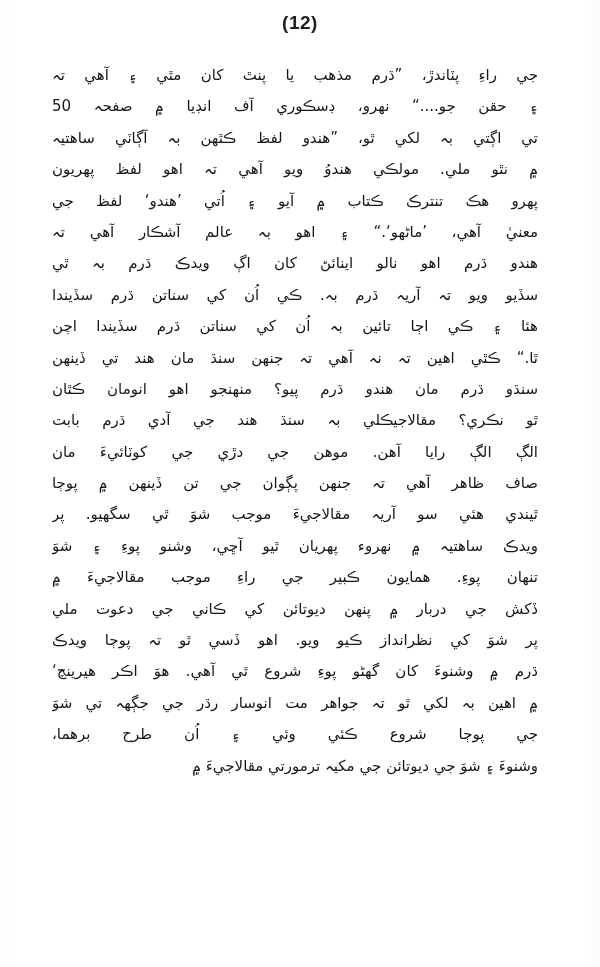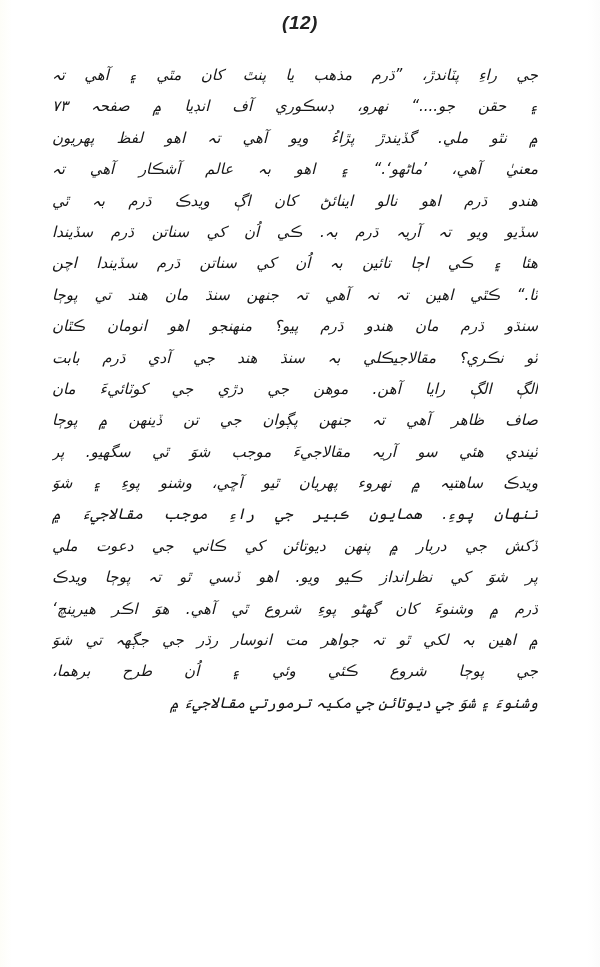--- a/index.html
+++ b/index.html
@@ -12,21 +12,21 @@
       height: 967px;
       position: relative;
       overflow: hidden;
       background: linear-gradient(90deg, #fdfdf8 0px, #ffffff 12px, #ffffff 588px, #fbfbfb 600px);
       font-family: "DejaVu Sans", sans-serif;
       color: #141414;
     }
     .page {
       position: absolute;
       left: 0; top: 0;
-      width: 600px; height: 967px; font-style: italic;
+      width: 600px; height: 967px;
     }
     .page-number {
       position: absolute;
       top: 12px;
       left: 0;
       width: 600px;
       text-align: center;
       font-family: "Liberation Sans", sans-serif;
       font-size: 19px;
       font-weight: bold;
@@ -57,27 +57,29 @@
     }
   </style>
 </head>
 <body>
 
 <div class="page">
   <div class="page-number">(12)</div>
 
   <div class="body-text">
     <span class="line">جي راءِ پٽاندڙ، ”ڌرم مذهب يا پنٿ کان مٿي ۽ آهي تہ</span>
-    <span class="line">۽ حقن جو....“ نهرو، ڊسڪوري آف انڊيا ۾ صفحہ ٧٣</span>
-    <span class="line">۾ نٿو ملي. گڏيندڙ پڙاءُ ويو آهي تہ اهو لفظ پهريون</span>
+    <span class="line">۽ حقن جو....“ نهرو، ڊسڪوري آف انڊيا ۾ صفحہ 50</span>
+    <span class="line">تي اڳتي بہ لکي ٿو، ”هندو لفظ ڪٿهن بہ آڳاٽي ساهتيہ</span>
+    <span class="line">۾ نٿو ملي. مولڪي هندوُ ويو آهي تہ اهو لفظ پهريون</span>
+    <span class="line">پهرو هڪ تنترڪ ڪتاب ۾ آيو ۽ اُتي ’هندو‘ لفظ جي</span>
     <span class="line">معنيٰ آهي، ’ماڻهو‘.“ ۽ اهو بہ عالم آشڪار آهي تہ</span>
     <span class="line">هندو ڌرم اهو نالو اينائڻ کان اڳ ويدڪ ڌرم بہ ٿي</span>
     <span class="line">سڏيو ويو تہ آريہ ڌرم بہ. ڪي اُن کي سناتن ڌرم سڏيندا</span>
     <span class="line">هئا ۽ ڪي اڄا تائين بہ اُن کي سناتن ڌرم سڏيندا اچن</span>
-    <span class="line">ٿا.“ ڪٿي اهين تہ نہ آهي تہ جنهن سنڌ مان هند تي پوڄا</span>
+    <span class="line">ٿا.“ ڪٿي اهين تہ نہ آهي تہ جنهن سنڌ مان هند تي ڏينهن</span>
     <span class="line">سنڌو ڌرم مان هندو ڌرم پيو؟ منهنجو اهو انومان ڪٿان</span>
     <span class="line">ٿو نڪري؟ مقالاجيڪلي بہ سنڌ هند جي آدي ڌرم بابت</span>
     <span class="line">الڳ الڳ رايا آهن. موهن جي دڙي جي کوٽائيءَ مان</span>
     <span class="line">صاف ظاهر آهي تہ جنهن پڳوان جي تن ڏينهن ۾ پوڄا</span>
     <span class="line">ٿيندي هئي سو آريہ مقالاجيءَ موجب شوَ ٿي سگهيو. پر</span>
     <span class="line">ويدڪ ساهتيہ ۾ نهروء پهريان ٿيو آڇي، وشنو پوءِ ۽ شوَ</span>
     <span class="line">تنهان پوءِ. همايون ڪبير جي راءِ موجب مقالاجيءَ ۾</span>
     <span class="line">ڏکش جي دربار ۾ پنهن ديوتائن کي ڪاني جي دعوت ملي</span>
     <span class="line">پر شوَ کي نظرانداز ڪيو ويو. اهو ڏسي ٿو تہ پوڄا ويدڪ</span>
     <span class="line">ڌرم ۾ وشنوءَ کان گهڻو پوءِ شروع ٿي آهي. هوَ اڪر هيرينچ‘</span>

